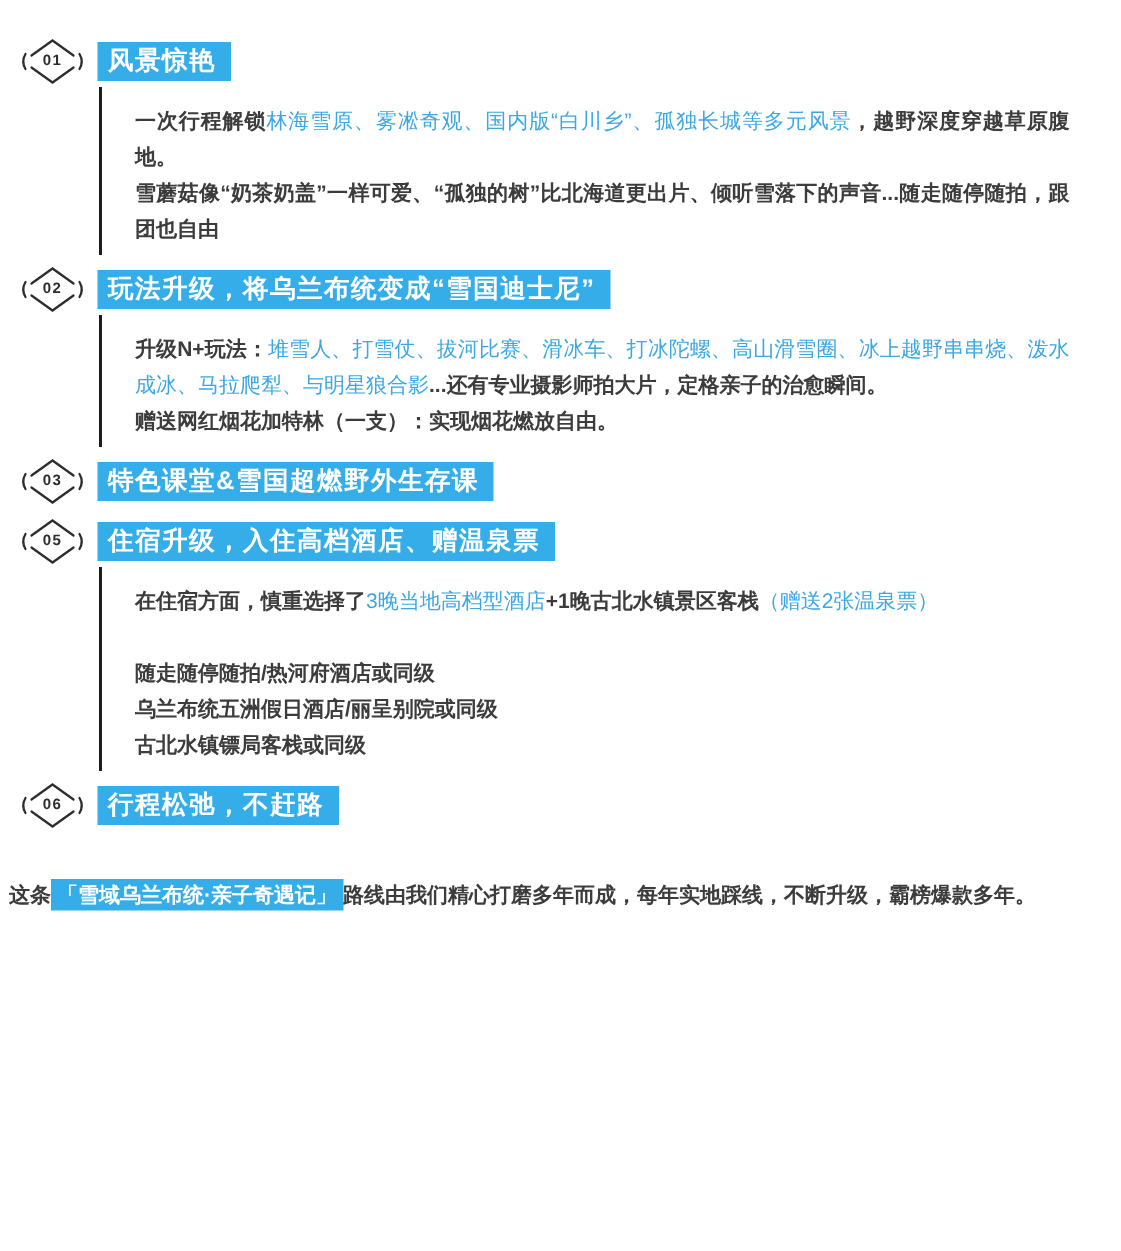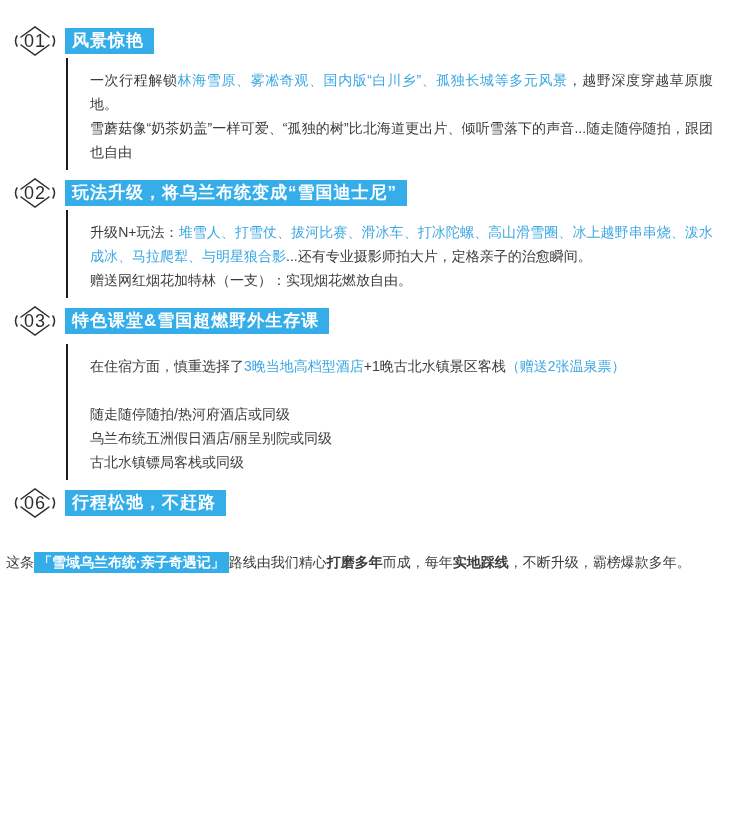--- a/index.html
+++ b/index.html
@@ -13,33 +13,33 @@
   html,body{margin:0;padding:0;background:#fff;}
   body{font-family:"Liberation Sans",sans-serif;}
   .page{width:747px;min-height:834px;padding:24px 0 18px 0;background:#fff;}
 
   .section{margin-bottom:6px;}
   .section-header{display:flex;align-items:center;margin-left:12px;height:34px;}
   .badge{position:relative;width:46px;height:34px;flex:0 0 46px;
          display:flex;align-items:center;justify-content:center;}
   .badge svg{position:absolute;left:0;top:0;width:46px;height:34px;
              fill:none;stroke:var(--badge);stroke-width:1.5;stroke-linecap:round;}
-  .badge .num{font-size:18px;font-weight:normal;color:var(--badge);letter-spacing:1px;line-height:1;}
+  .badge .num{font-size:10px;font-weight:bold;color:var(--badge);letter-spacing:1px;line-height:1;}
 
   .title{display:inline-block;margin:0 0 0 7px;background:var(--accent);color:#fff;
          font-size:17px;font-weight:bold;line-height:1.25;
          padding:2px 10px 3px 7px;letter-spacing:1px;white-space:nowrap;}
 
   .section-body{margin-left:66px;margin-right:8px;border-left:2px solid var(--line);
                 padding:10px 26px 6px 22px;color:var(--text);
                 font-size:14px;line-height:24px;text-align:justify;}
   .section-body p.line{margin:0;}
   .section-body p.line.spacer{height:24px;}
 
-  .t-n{color:var(--text);}
+  .t-n{color:var(--text);font-weight:bold;}
   .t-b{color:var(--blue-text);font-weight:normal;}
   .t-d{color:var(--text);font-weight:bold;}
   .t-h{background:var(--accent);color:#fff;font-weight:bold;padding:2px 4px 3px 4px;}
 
   .footer{margin:30px 8px 0 6px;font-size:14px;line-height:24px;color:var(--text);}
 </style>
 </head>
 <body>
 
 <div class="page">
@@ -92,20 +92,32 @@
           <path d="M41,12 Q44,17 41,22"></path>
         </svg>
         <b class="num">03</b>
       </span>
       <h2 class="title">特色课堂&amp;雪国超燃野外生存课</h2>
     </div>
   </section>
 
 
   <section class="section">
+    <div class="section-header">
+      <span class="badge">
+        <svg viewBox="0 0 46 34" aria-hidden="true">
+          <polyline points="9,13 23,3 37,13"></polyline>
+          <polyline points="9,21 23,31 37,21"></polyline>
+          <path d="M5,12 Q2,17 5,22"></path>
+          <path d="M41,12 Q44,17 41,22"></path>
+        </svg>
+        <b class="num">05</b>
+      </span>
+      <h2 class="title">住宿升级，入住高档酒店、赠温泉票</h2>
+    </div>
     <div class="section-body">
           <p class="line"><span class="t-n">在住宿方面，慎重选择了</span><span class="t-b">3晚当地高档型酒店</span><span class="t-n">+1晚古北水镇景区客栈</span><span class="t-b">（赠送2张温泉票）</span></p>
           <p class="line spacer"></p>
           <p class="line"><span class="t-n">随走随停随拍/热河府酒店或同级</span></p>
           <p class="line"><span class="t-n">乌兰布统五洲假日酒店/丽呈别院或同级</span></p>
           <p class="line"><span class="t-n">古北水镇镖局客栈或同级</span></p>
         </div>
   </section>
 
   <section class="section">

